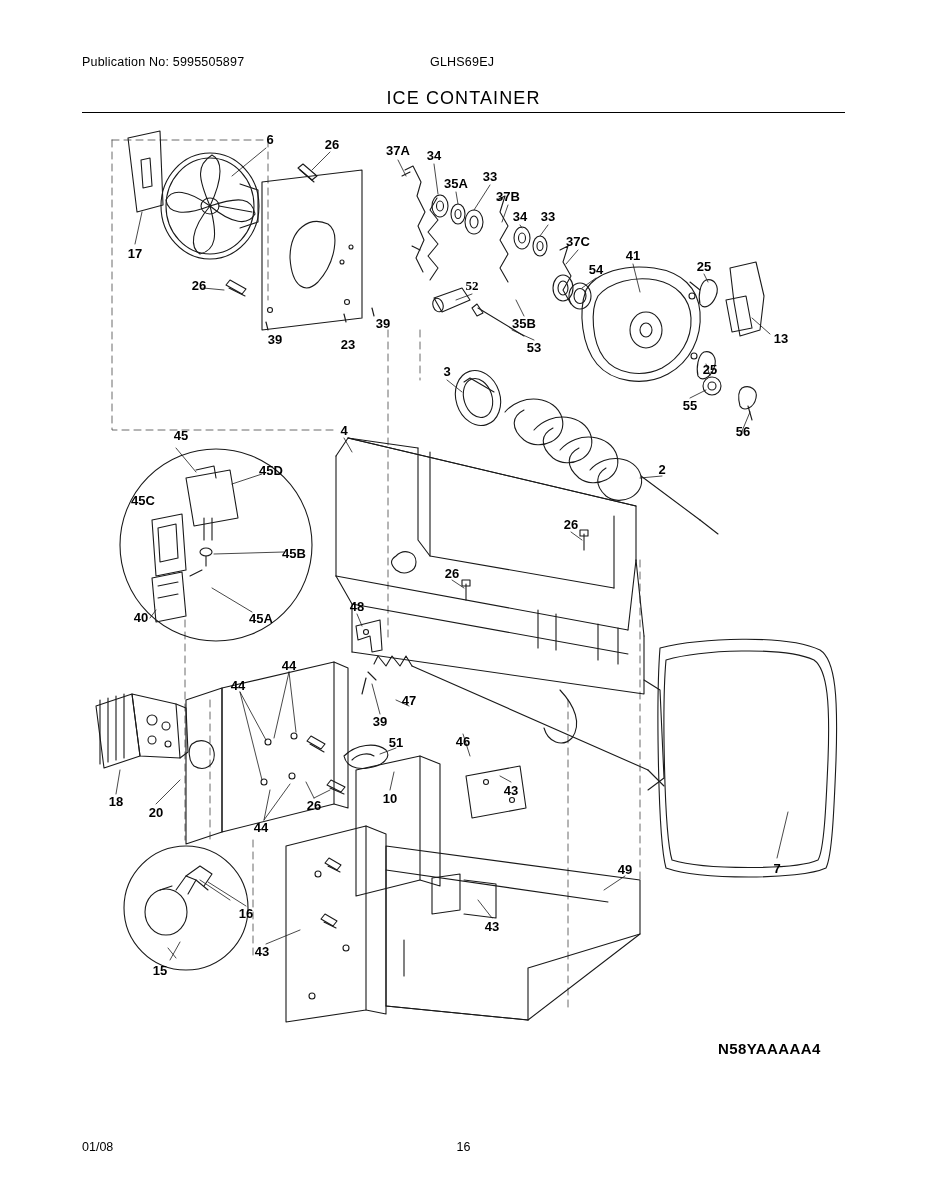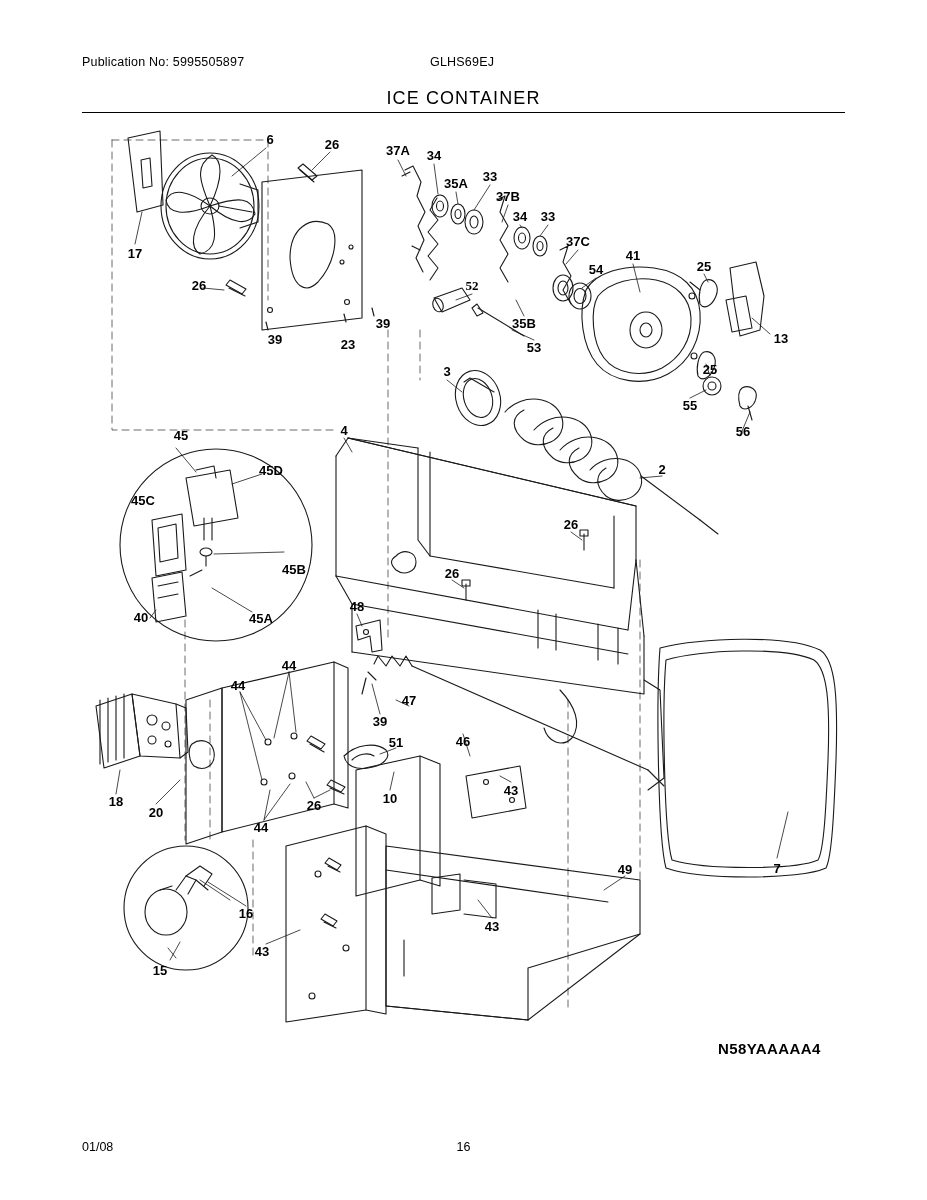--- a/index.html
+++ b/index.html
@@ -406,21 +406,21 @@
     <div class="callout" style="left:710px;  top:369px;">25</div>
     <div class="callout" style="left:690px;  top:405px;">55</div>
     <div class="callout" style="left:743px;  top:424px;margin-top:7px;">56</div>
     <div class="callout" style="left:447px;  top:371px;">3</div>
     <div class="callout" style="left:344px;  top:430px;">4</div>
     <div class="callout" style="left:150px;  top:435px;margin-left:31px;">45</div>
     <div class="callout" style="left:271px;  top:470px;">45D</div>
     <div class="callout" style="left:662px;  top:469px;">2</div>
     <div class="callout" style="left:143px;  top:500px;">45C</div>
     <div class="callout" style="left:571px;  top:524px;">26</div>
-    <div class="callout" style="left:294px;  top:569px;text-align:center;">45B</div>
+    <div class="callout" style="left:294px;  top:553px;text-align:center;">45B</div>
     <div class="callout" style="left:452px;  top:573px;">26</div>
     <div class="callout" style="left:261px;  top:618px;">45A</div>
     <div class="callout" style="left:141px;  top:617px;">40</div>
     <div class="callout" style="left:357px;  top:606px;">48</div>
     <div class="callout" style="left:289px;  top:665px;">44</div>
     <div class="callout" style="left:238px;  top:685px;">44</div>
     <div class="callout" style="left:409px;  top:700px;">47</div>
     <div class="callout" style="left:380px;  top:721px;">39</div>
     <div class="callout" style="left:463px;  top:741px;">46</div>
     <div class="callout" style="left:396px;  top:742px;">51</div>

